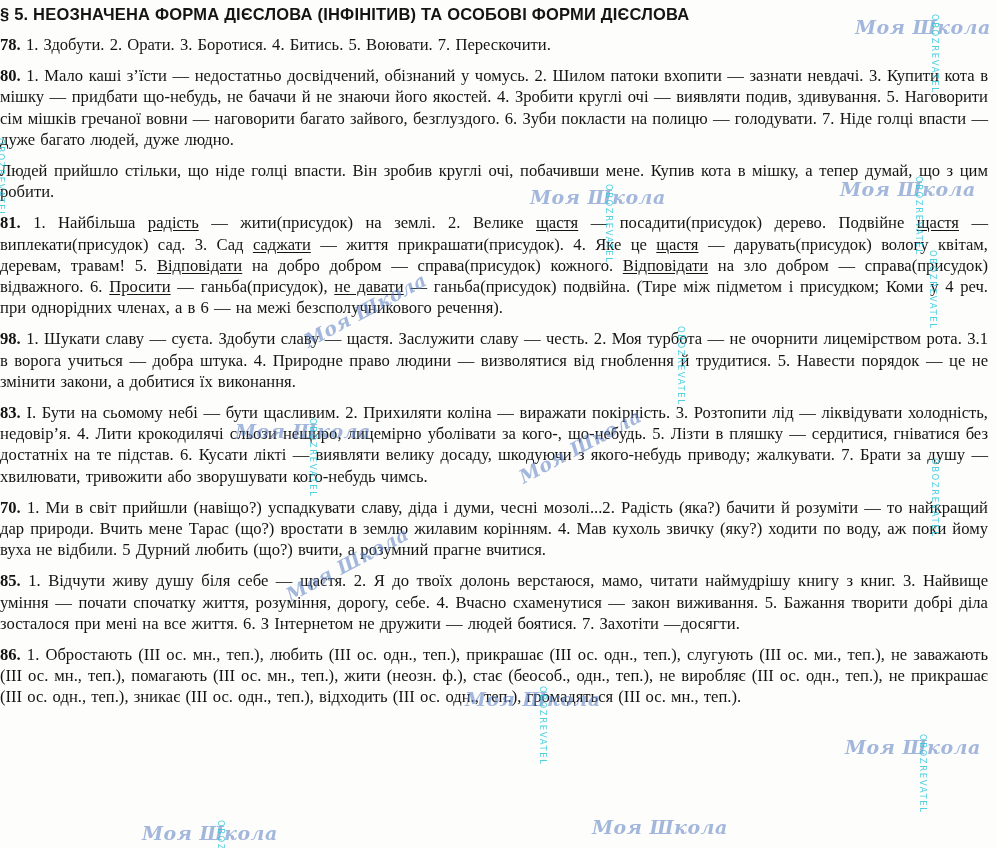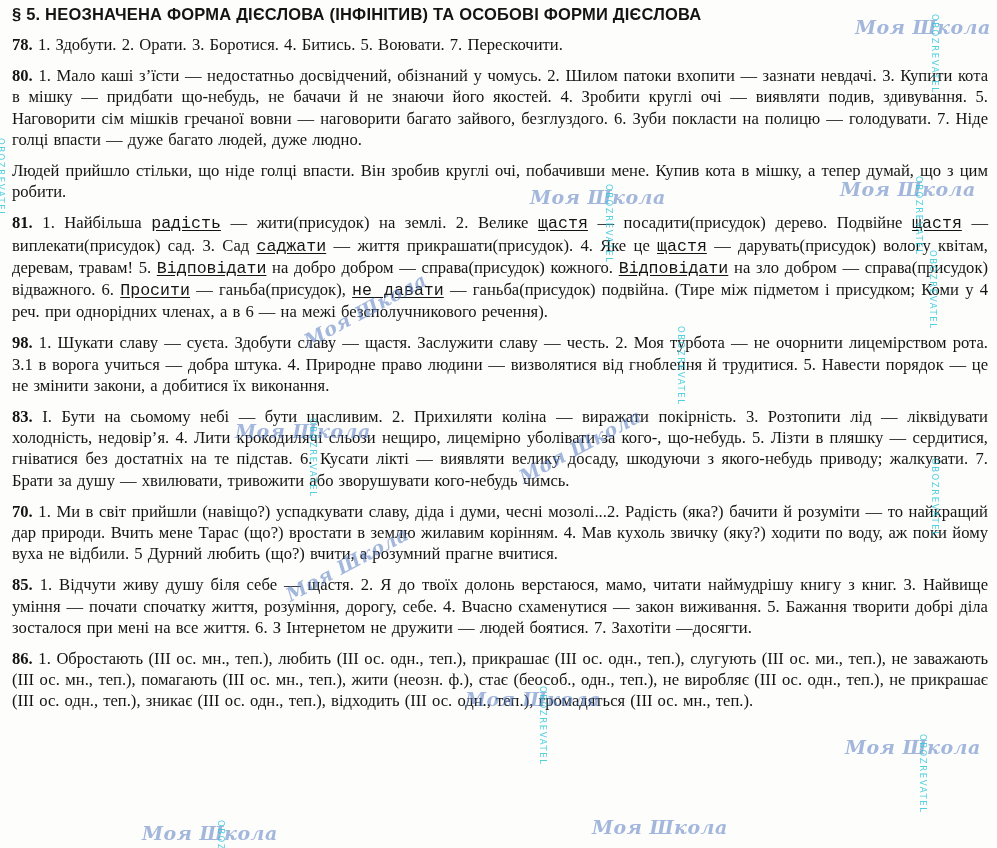--- a/index.html
+++ b/index.html
@@ -5,40 +5,40 @@
   html, body { margin: 0; padding: 0; }
   body {
     width: 997px; height: 848px; overflow: hidden;
     background: #fdfdfb;
     position: relative;
   }
   .page {
     position: relative;
     width: 997px; height: 848px;
     box-sizing: border-box;
-    padding: 5px 9px 0 12px;
+    padding: 5px 9px 0 0;
     font-family: "Liberation Serif", "DejaVu Serif", serif;
     color: #141414;
   }
   .title {
     font-family: "Liberation Sans", "DejaVu Sans", sans-serif;
     font-size: 16.5px;
     font-weight: bold;
     letter-spacing: 0.2px;
     margin: 0 0 8px 0;
   }
   .para {
     font-size: 16.6px;
     line-height: 21.2px;
     text-align: justify;
     margin: 10px 0 3px 0;
     word-spacing: 1px;
   }
   .num { font-weight: bold; }
-  .para u { text-underline-offset: 2px; font-family: Liberation Mono, monospace; }
+  .para u { text-underline-offset: 2px; }
 
   #watermarks {
     position: absolute; inset: 0;
     pointer-events: none;
     z-index: 5;
   }
   .wm { position: absolute; white-space: nowrap; transform-origin: left top; }
   .wm.brand {
     font-family: "DejaVu Serif", serif;
     font-style: italic;

